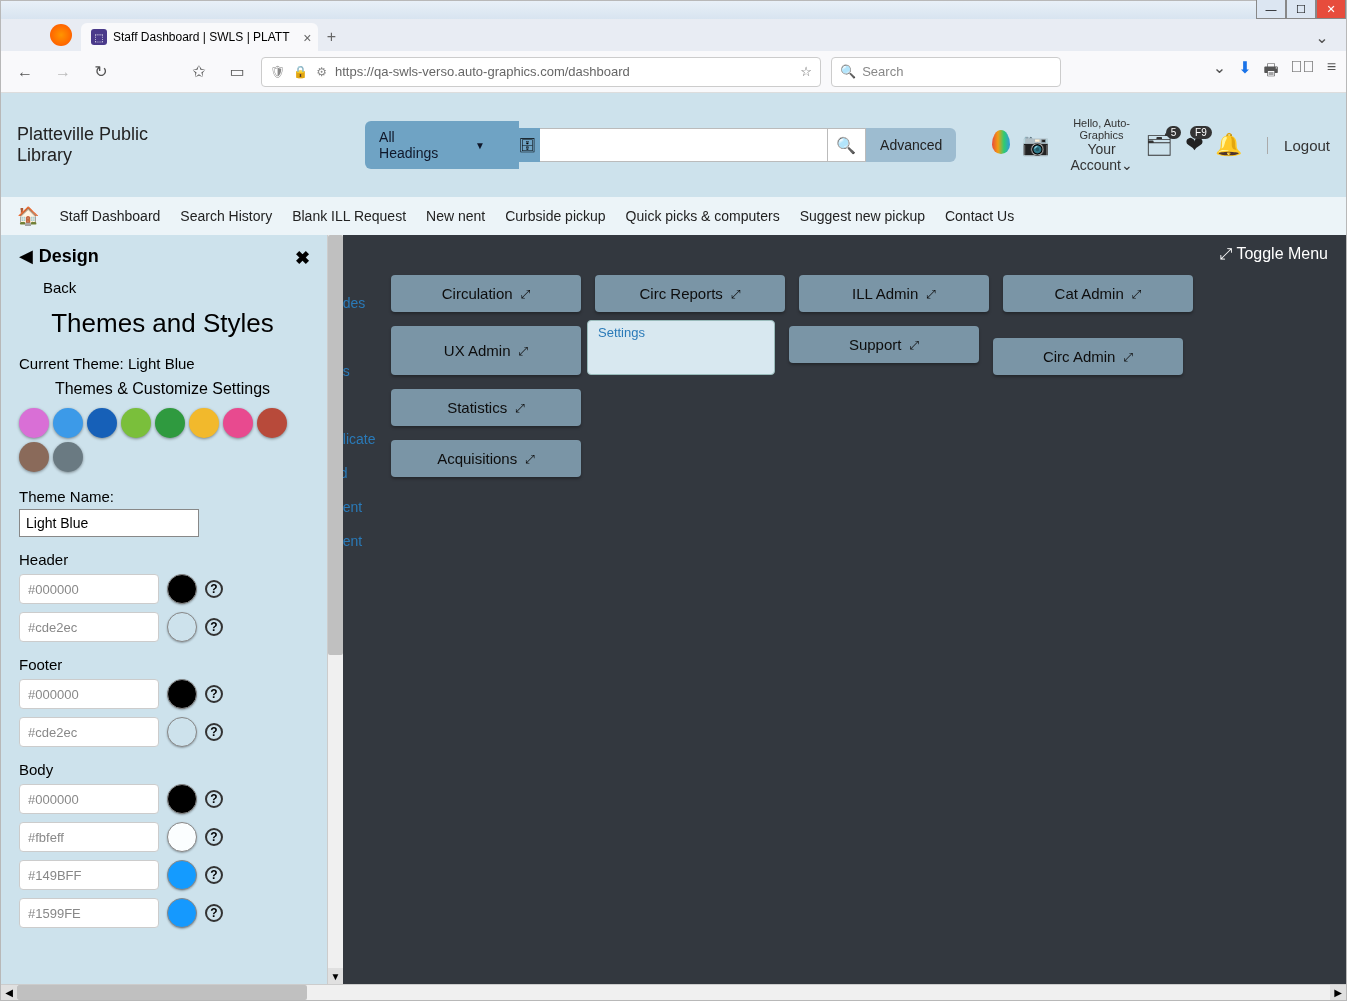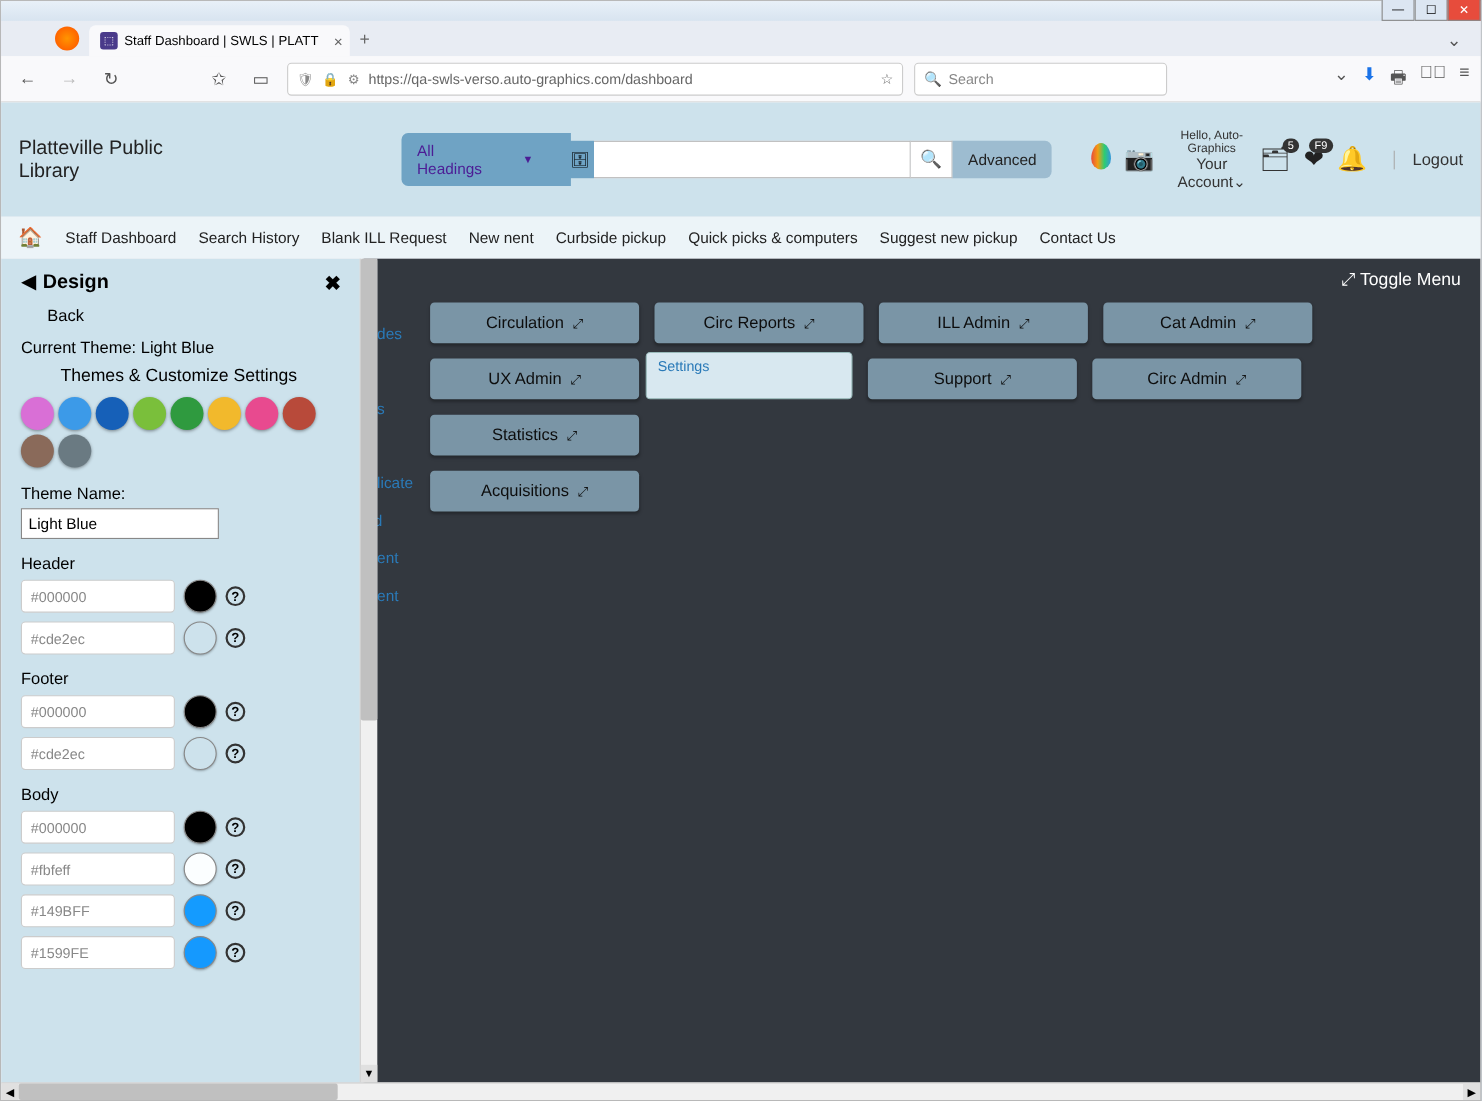--- a/index.html
+++ b/index.html
@@ -30,21 +30,21 @@
 .url-star { margin-left: auto; }
 .search-bar-browser { height: 30px; border: 1px solid #ccc; border-radius: 4px; padding: 0 8px; display: flex; align-items: center; gap: 6px; font-size: 13px; color: #888; min-width: 230px; background: white; }
 .browser-icons { display: flex; gap: 12px; margin-left: auto; }
 .browser-icon { font-size: 16px; color: #555; cursor: pointer; }
 
 
 .app { flex: 1; display: flex; flex-direction: column; overflow: hidden; position: relative; }
 .app-header { background: #cde2ec; display: flex; align-items: center; padding: 24px 16px; gap: 16px; }
 .library-name { font-size: 18px; color: #222; font-weight: 400; }
 .search-group { display: flex; align-items: center; margin-left: auto; }
-.search-select { background: #6fa3c4; color: #4c1d95; border: none; padding: 8px 34px 8px 14px; border-radius: 6px 0 0 6px; font-size: 14px; position: relative; display: flex; align-items: center; gap: 8px; }
+.search-select { background: #6fa3c4; color: #0f172a; border: none; padding: 8px 34px 8px 14px; border-radius: 6px 0 0 6px; font-size: 14px; position: relative; display: flex; align-items: center; gap: 8px; }
 .chev { font-size: 10px; margin-left: 14px; }
 .db-icon { width: 26px; height: 34px; background: #6fa3c4; display: flex; align-items: center; justify-content: center; font-size: 14px; margin-left: -4px; }
 .search-input { width: 300px; height: 34px; border: 1px solid #bbb; border-left: none; padding: 0 8px; font-size: 14px; }
 .search-btn { width: 40px; height: 34px; background: white; border: 1px solid #bbb; border-left: none; display: flex; align-items: center; justify-content: center; color: #1599fe; font-size: 16px; }
 .adv-btn { background: #9dbcd0; border: none; padding: 9px 14px; font-size: 14px; border-radius: 0 6px 6px 0; color: #222; }
 .header-icons { display: flex; align-items: center; gap: 12px; margin-left: 20px; }
 .h-icon { font-size: 22px; position: relative; cursor: pointer; color: #333; }
 .balloon { width: 18px; height: 24px; background: linear-gradient(90deg, #e74c3c, #f39c12, #2ecc71, #3498db); border-radius: 50% 50% 50% 50% / 60% 60% 40% 40%; display: inline-block; }
 .badge { position: absolute; top: -6px; right: -8px; background: #333; color: white; font-size: 10px; border-radius: 10px; padding: 1px 5px; }
 .account-box { text-align: center; font-size: 11px; color: #333; margin-left: 8px; }
@@ -187,20 +187,21 @@
 
     <div class="main-area">
 
       <div class="design-panel">
         <div class="design-title-row">
           <span style="font-size:18px;">◀</span>
           <span class="design-title">Design</span>
         </div>
         <span class="panel-close">✖</span>
         <div class="back-link">Back</div>
+        <div class="themes-heading">Themes and Styles</div>
         <div class="current-theme">Current Theme: Light Blue</div>
         <div class="customize-label">Themes &amp; Customize Settings</div>
         <div class="swatches" id="swatches">
             <div class="swatch" style="background: rgb(217, 111, 214);"></div>
             <div class="swatch" style="background: rgb(60, 154, 232);"></div>
             <div class="swatch" style="background: rgb(22, 96, 184);"></div>
             <div class="swatch" style="background: rgb(122, 191, 59);"></div>
             <div class="swatch" style="background: rgb(47, 154, 63);"></div>
             <div class="swatch" style="background: rgb(242, 185, 44);"></div>
             <div class="swatch" style="background: rgb(232, 74, 143);"></div>
@@ -311,21 +312,21 @@
                   <span class="expand-icon">⤢</span>
                 </button>
                 <div class="settings-pill">Settings</div>
               </div>
               <div style="display: flex; flex-direction: column; gap: 6px;">
                 <button class="dash-btn">
                   <span>Support</span> 
                   <span class="expand-icon">⤢</span>
                 </button>
               </div>
-              <div style="display: flex; flex-direction: column; gap: 6px;">
+              <div style="display: flex; flex-direction: column; gap: 6px; margin-top: 12px;">
                 <button class="dash-btn">
                   <span>Circ Admin</span> 
                   <span class="expand-icon">⤢</span>
                 </button>
               </div>
               <div style="display: flex; flex-direction: column; gap: 6px;">
                 <button class="dash-btn">
                   <span>Statistics</span> 
                   <span class="expand-icon">⤢</span>
                 </button>

